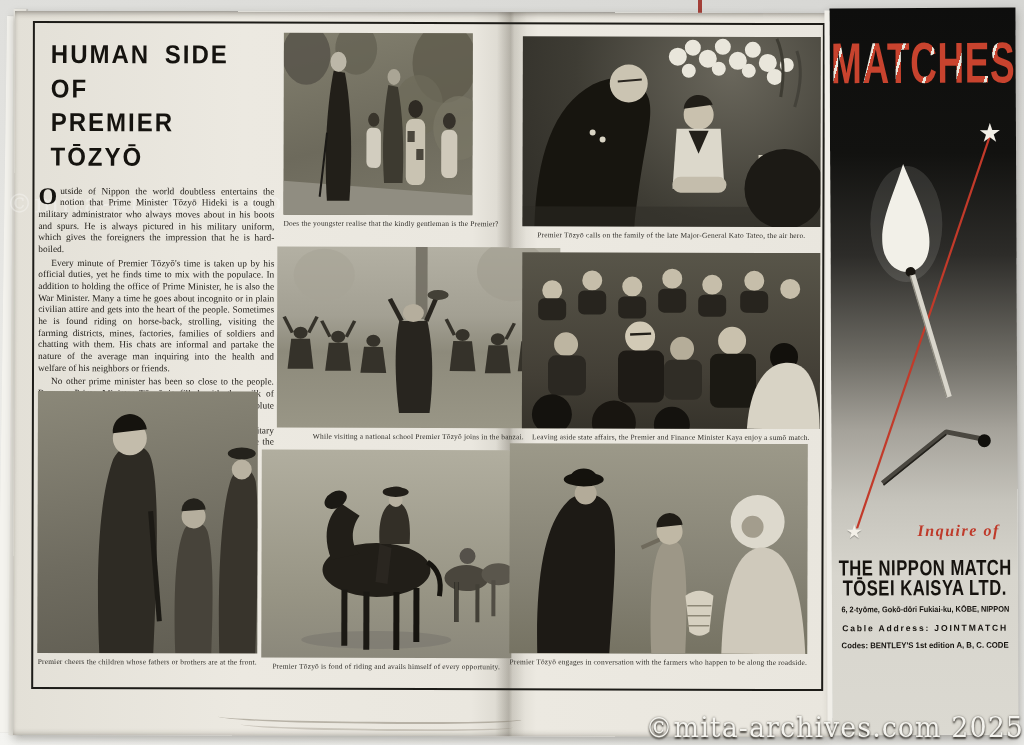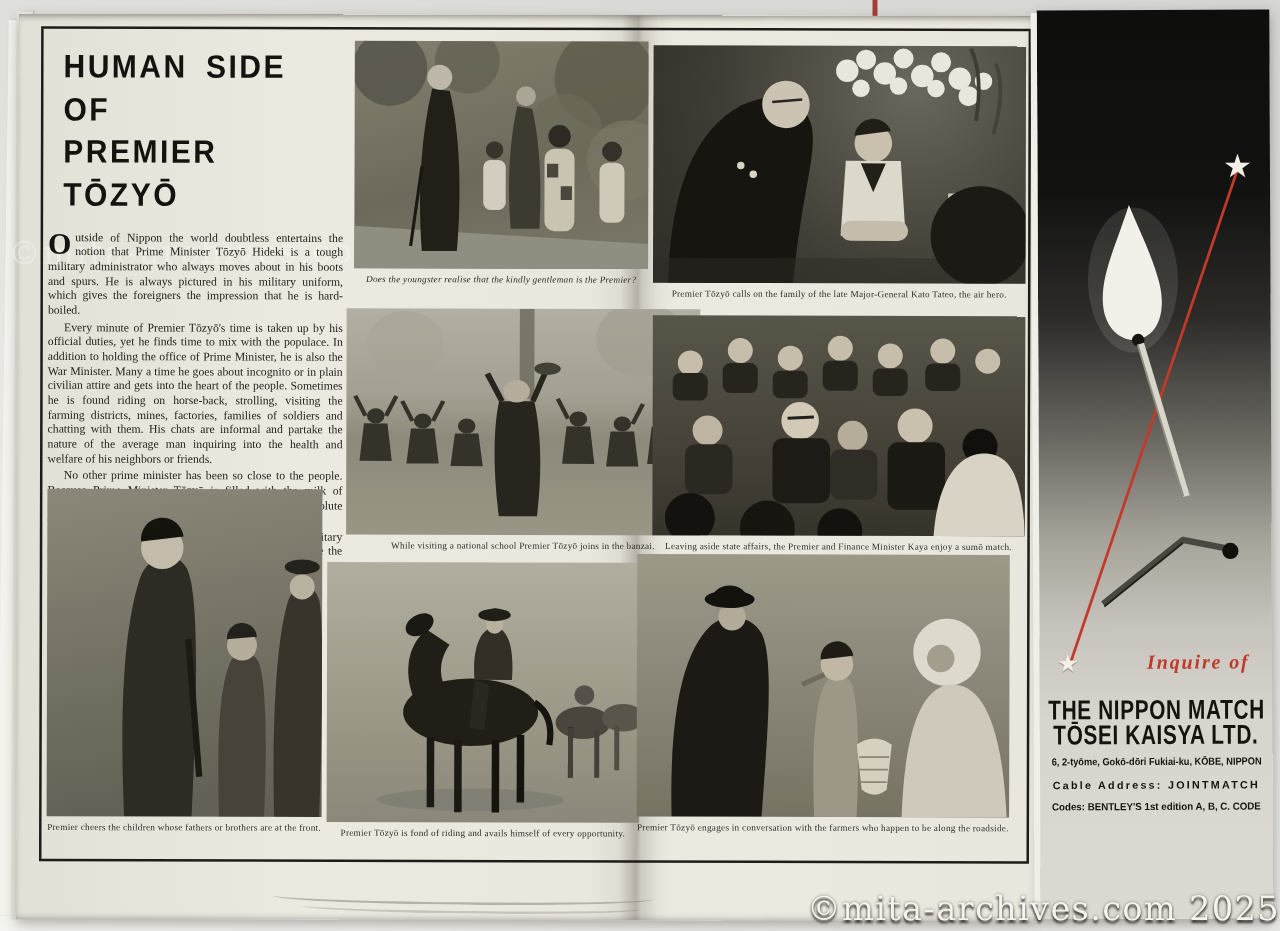--- a/index.html
+++ b/index.html
@@ -105,21 +105,21 @@
         <div>PREMIER TŌZYŌ</div>
       </div>
       <div class="body-text">
         <p class="first"><span class="dropcap">O</span><span>utside of Nippon the world doubtless entertains the notion that Prime Minister Tōzyō Hideki is a tough military administrator who always moves about in his boots and spurs. He is always pictured in his military uniform, which gives the foreigners the impression that he is hard-boiled.</span></p>
         <p>Every minute of Premier Tōzyō's time is taken up by his official duties, yet he finds time to mix with the populace. In addition to holding the office of Prime Minister, he is also the War Minister. Many a time he goes about incognito or in plain civilian attire and gets into the heart of the people. Sometimes he is found riding on horse-back, strolling, visiting the farming districts, mines, factories, families of soldiers and chatting with them. His chats are informal and partake the nature of the average man inquiring into the health and welfare of his neighbors or friends.</p>
         <p>No other prime minister has been so close to the people. Because Prime Minister Tōzyō is filled with the milk of human kindness and sympathy, the country has absolute confidence in his leadership.</p>
         <p>Prime Minister Tōzyō is human whether in military uniform or in civilian attire, for the clothes do not make the man, but his spirit.</p>
       </div>
     </div>
 
-    <figure class="photo ph1" style="left:269px;top:21px;width:235px;font-style:italic;">
+    <figure class="photo ph1" style="left:269px;top:21px;width:189px;">
       <div class="img">
         <svg viewBox="0 0 235 182" preserveAspectRatio="none">
           <circle cx="200" cy="30" r="40" fill="#605d4e" opacity=".85"></circle>
           <circle cx="168" cy="72" r="30" fill="#6e6b5a" opacity=".7"></circle>
           <circle cx="218" cy="95" r="32" fill="#7a7766" opacity=".7"></circle>
           <circle cx="28" cy="22" r="30" fill="#57544a" opacity=".85"></circle>
           <circle cx="90" cy="16" r="26" fill="#615e50" opacity=".7"></circle>
           <path d="M0,148 L235,162 L235,182 L0,182 Z" fill="#908d81"></path>
           <path d="M130,52 C124,80 122,112 125,150 L148,150 C150,112 148,80 142,54 Z" fill="#3d3a30"></path>
           <circle cx="137" cy="44" r="8" fill="#aaa595"></circle>
@@ -328,20 +328,21 @@
       </div>
       <figcaption>Premier Tōzyō engages in conversation with the farmers who happen to be along the roadside.</figcaption>
     </figure>
 
     <div class="edge-line1"></div>
     <div class="edge-line2"></div>
   </div>
 
   <div class="ad">
     <div class="ad-sliver"></div>
+    <div class="ad-brand"><span>MATCHES</span></div>
 
     <svg class="ad-art" viewBox="0 0 186 414">
       <line x1="160" y1="22" x2="24" y2="418" stroke="#c23a2a" stroke-width="2.2"></line>
       <text x="160" y="28" font-size="26" fill="#f2efe7" text-anchor="middle" font-family="DejaVu Sans">★</text>
       <g>
         <ellipse cx="76" cy="110" rx="36" ry="58" fill="#f2f0e8" opacity=".12"></ellipse>
         <path d="M73,50 C62,84 50,106 52,130 C54,153 72,161 82,157 C98,152 102,132 97,112 C92,92 82,72 73,50 Z" fill="#f2f0e8"></path>
         <circle cx="80" cy="158" r="5" fill="#181510"></circle>
         <line x1="82" y1="161" x2="118" y2="283" stroke="#d9d6cc" stroke-width="5.5"></line>
         <line x1="79.5" y1="161.5" x2="115.5" y2="283" stroke="#8e8b80" stroke-width="1.4"></line>

